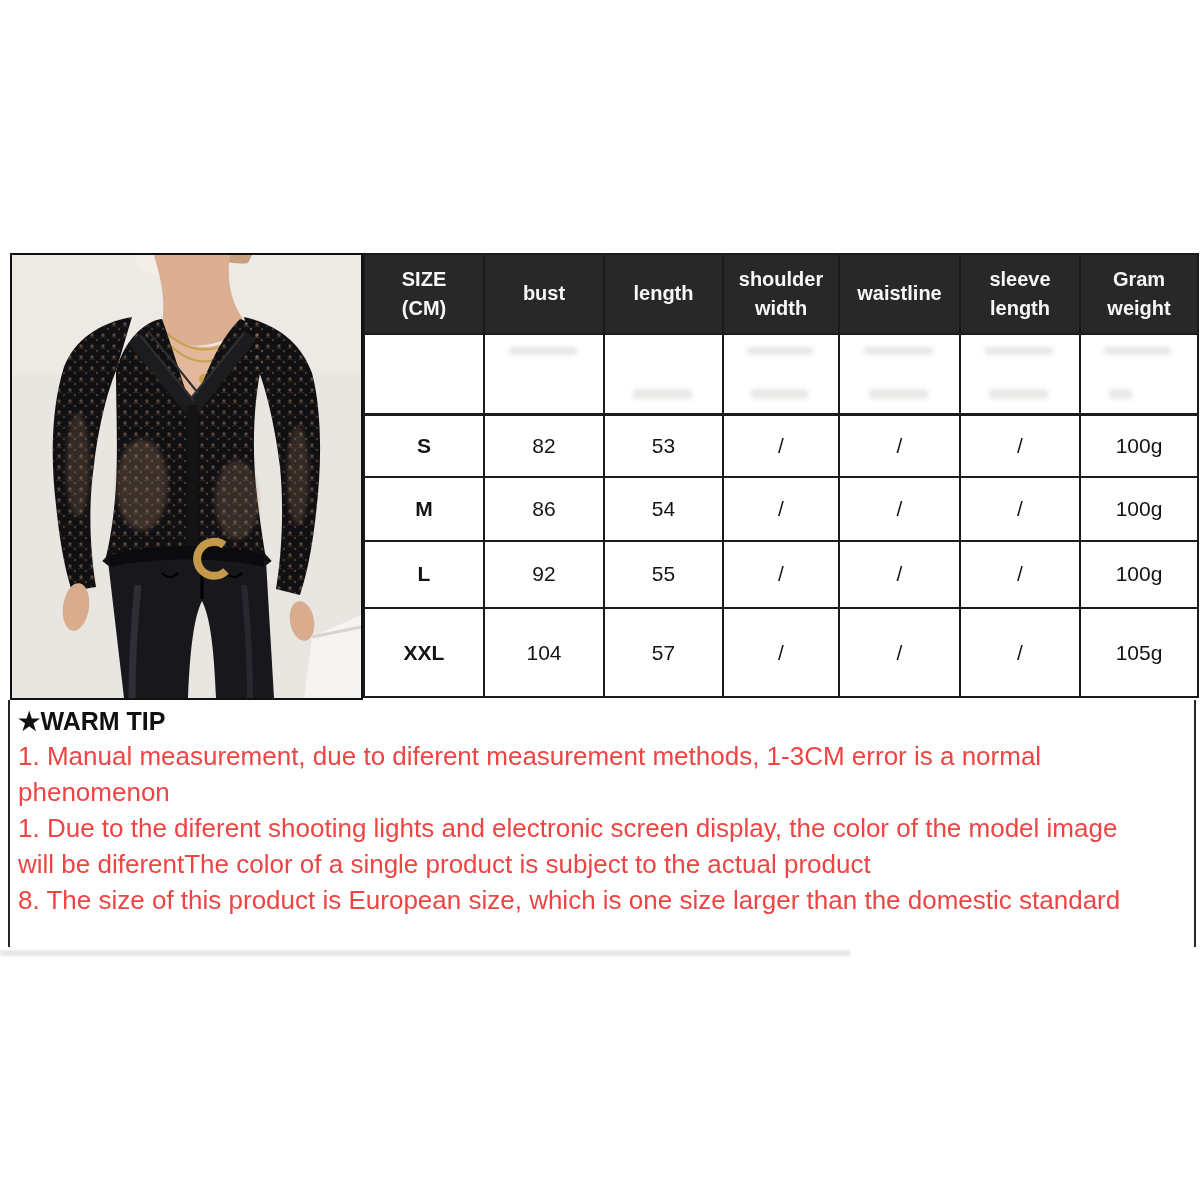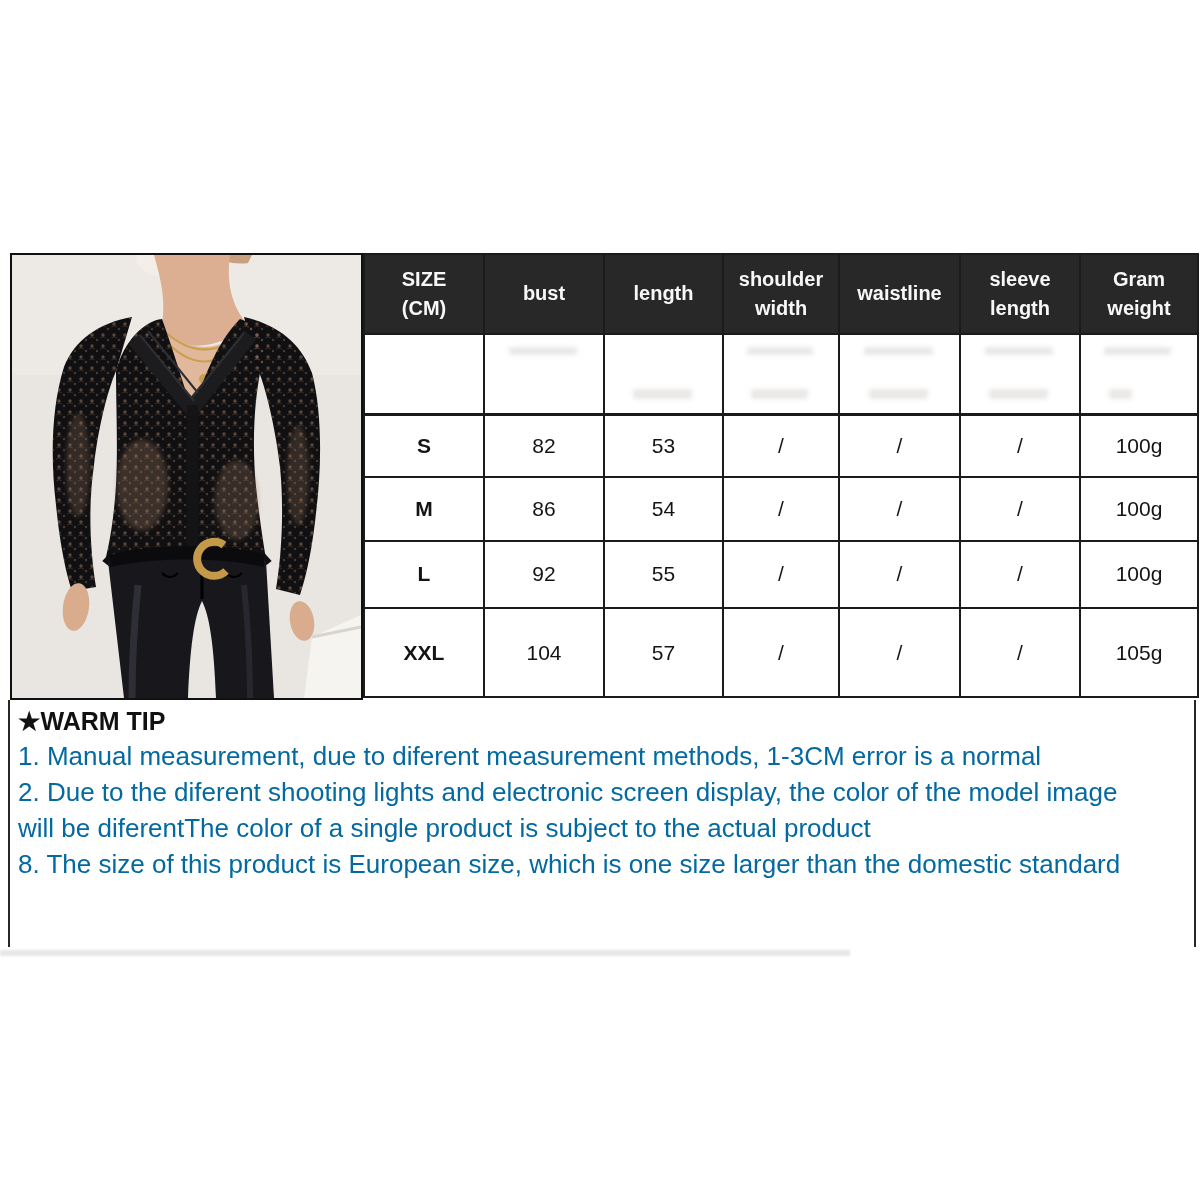--- a/index.html
+++ b/index.html
@@ -82,21 +82,21 @@
     overflow: hidden;
   }
   .warm-tip-title {
     font-size: 25px;
     font-weight: bold;
     color: #111111;
     line-height: 34px;
   }
   .warm-tip-line {
     font-size: 26px;
-    color: #0369a1;
+    color: #ef4444;
     line-height: 36px;
     white-space: nowrap;
   }
   .bottom-smudge {
     position: absolute;
     left: 0; top: 950px;
     width: 850px; height: 6px;
     background: rgba(60, 60, 60, 0.12);
     filter: blur(1px);
   }
@@ -275,20 +275,21 @@
           <td>/</td>
           <td>105g</td>
         </tr>
       </tbody>
     </table>
   </div>
 
   <div class="warm-tip">
     <div class="warm-tip-title">★WARM TIP</div>
     <div class="warm-tip-line">1. Manual measurement, due to diferent measurement methods, 1-3CM error is a normal</div>
-    <div class="warm-tip-line">2. Due to the diferent shooting lights and electronic screen display, the color of the model image</div>
+    <div class="warm-tip-line">phenomenon</div>
+    <div class="warm-tip-line">1. Due to the diferent shooting lights and electronic screen display, the color of the model image</div>
     <div class="warm-tip-line">will be diferentThe color of a single product is subject to the actual product</div>
     <div class="warm-tip-line">8. The size of this product is European size, which is one size larger than the domestic standard</div>
   </div>
 
   <div class="bottom-smudge"></div>
 
 </div>
 
 </body></html>

